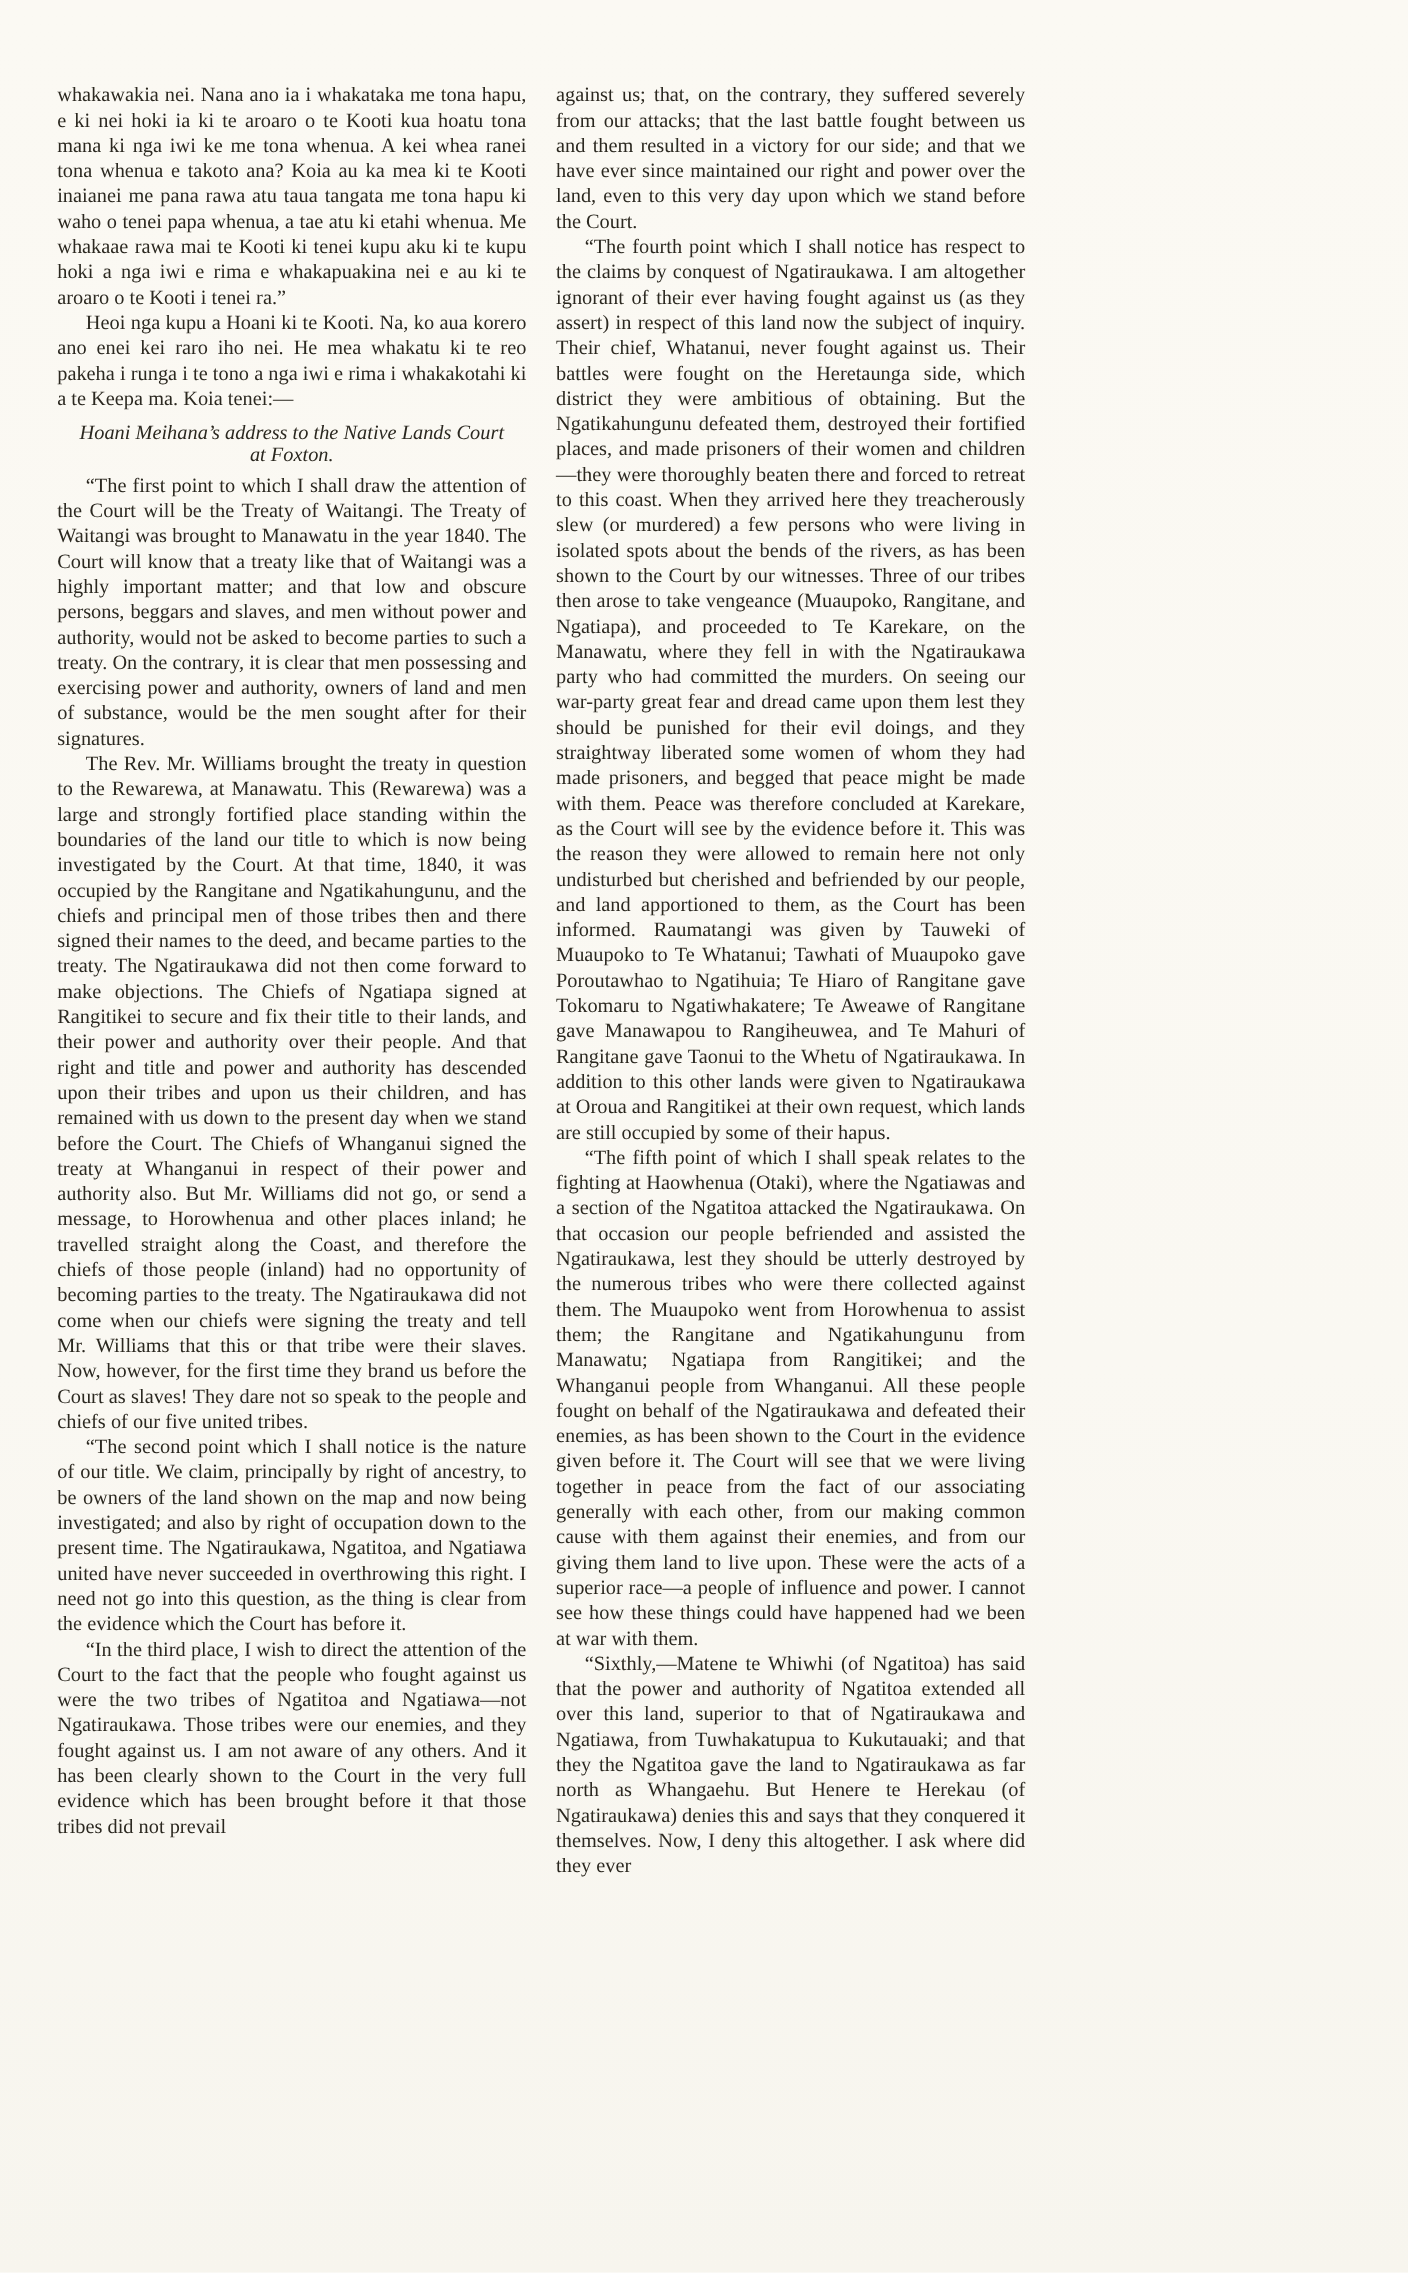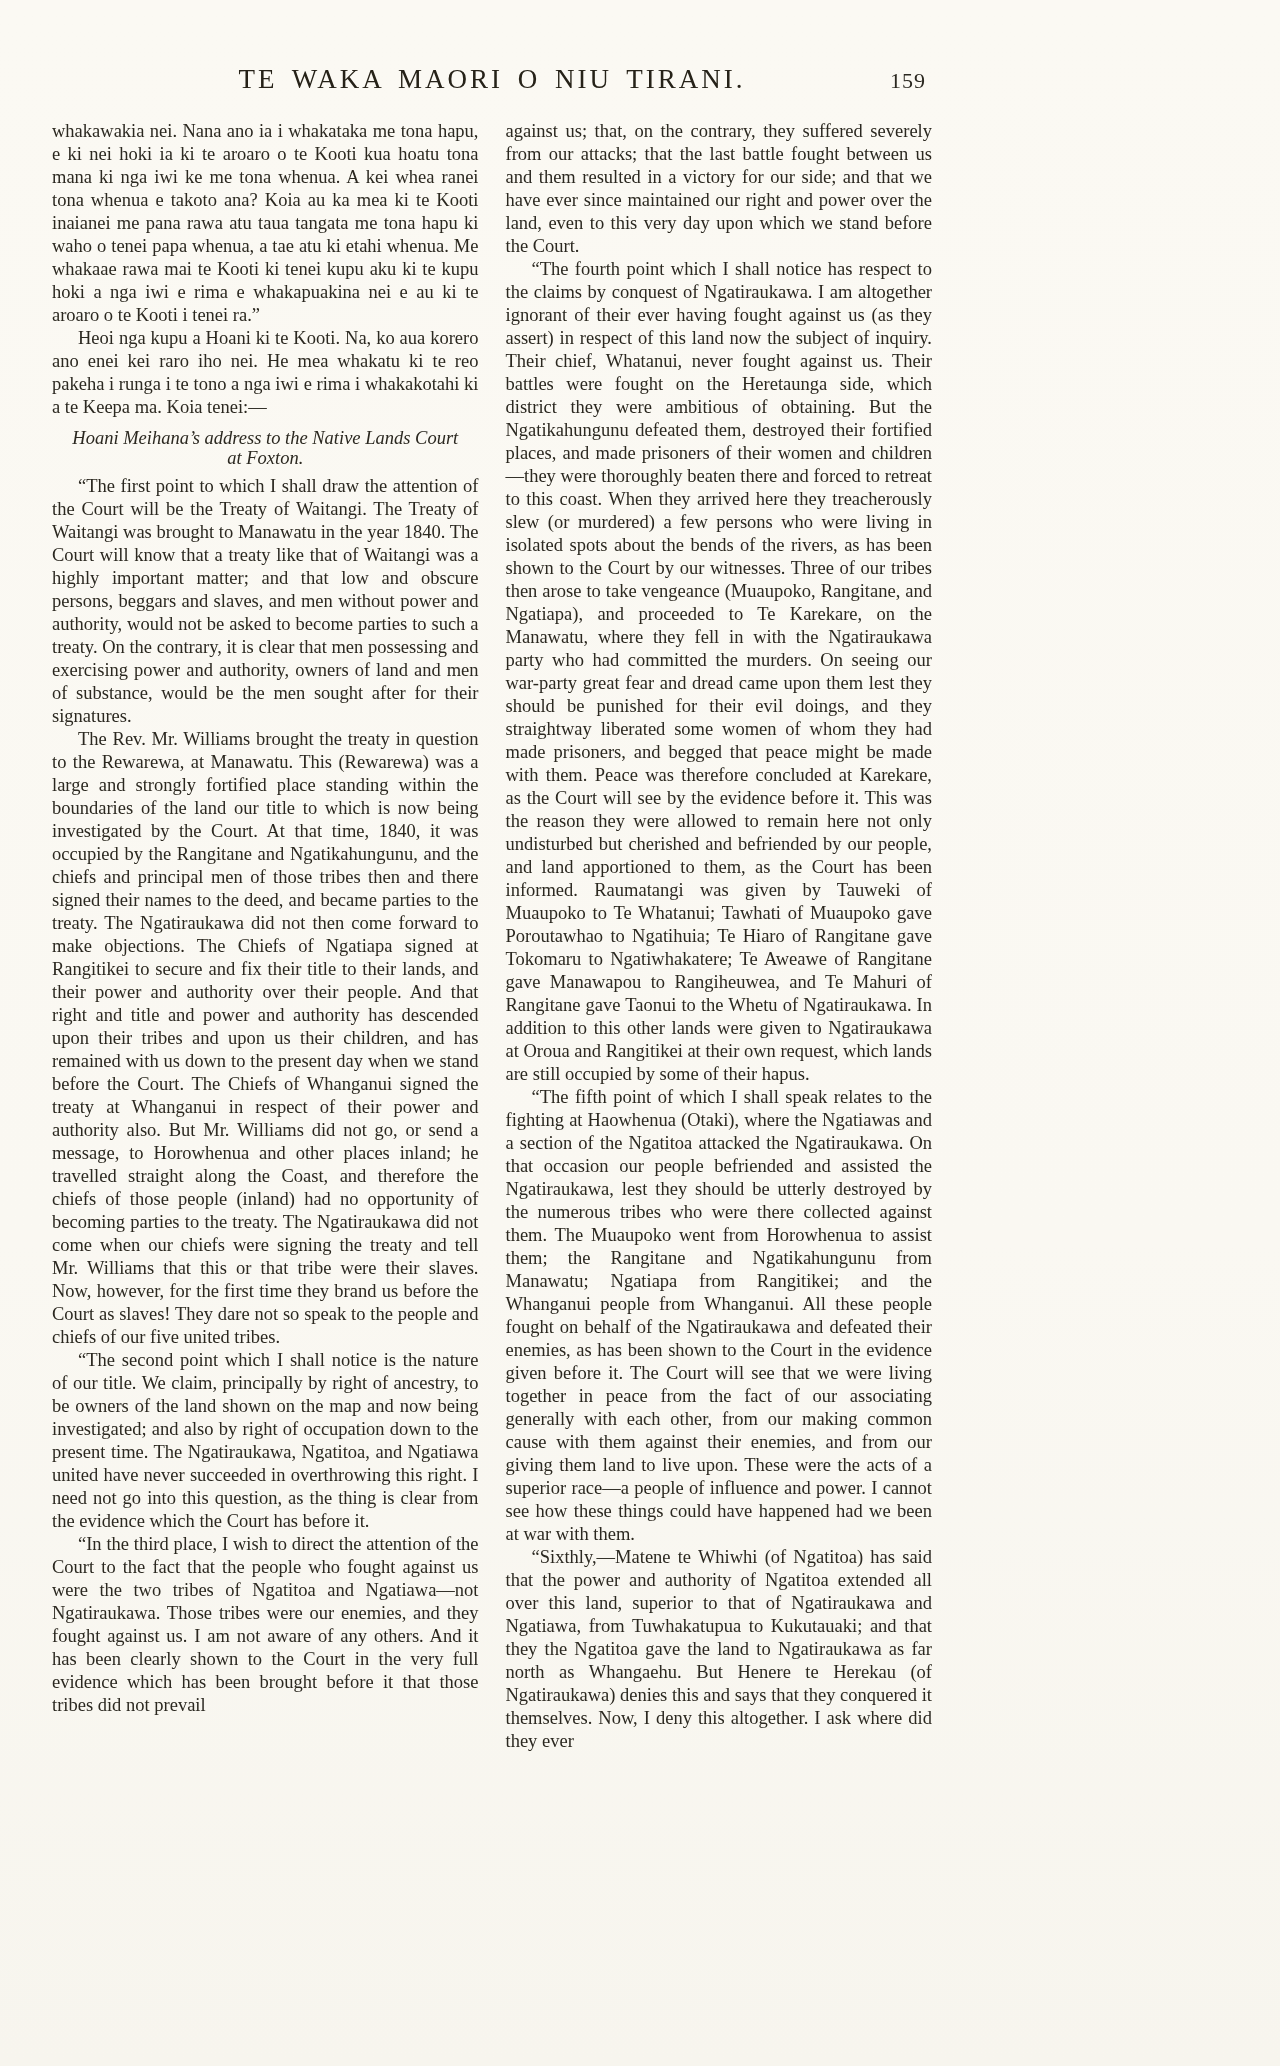--- a/index.html
+++ b/index.html
@@ -70,24 +70,20 @@
     text-indent: 0;
     margin: 9px 18px 7px 18px;
     line-height: 20px;
   }
 </style>
 </head>
 <body>
 
 <div class="sheet">
 
-  <div class="masthead">
-    <div class="title">TE WAKA MAORI O NIU TIRANI.</div>
-    <div class="page-number">159</div>
-  </div>
 
   <div class="columns">
 
     <div class="column left">
       <p class="cont">whakawakia nei. Nana ano ia i whakataka me tona hapu, e ki nei hoki ia ki te aroaro o te Kooti kua hoatu tona mana ki nga iwi ke me tona whenua. A kei whea ranei tona whenua e takoto ana? Koia au ka mea ki te Kooti inaianei me pana rawa atu taua tangata me tona hapu ki waho o tenei papa whenua, a tae atu ki etahi whenua. Me whakaae rawa mai te Kooti ki tenei kupu aku ki te kupu hoki a nga iwi e rima e whakapuakina nei e au ki te aroaro o te Kooti i tenei ra.”</p>
       <p>Heoi nga kupu a Hoani ki te Kooti. Na, ko aua korero ano enei kei raro iho nei. He mea whakatu ki te reo pakeha i runga i te tono a nga iwi e rima i whakakotahi ki a te Keepa ma. Koia tenei:—</p>
       <p class="heading">Hoani Meihana’s address to the Native Lands Court at Foxton.</p>
       <p>“The first point to which I shall draw the attention of the Court will be the Treaty of Waitangi. The Treaty of Waitangi was brought to Manawatu in the year 1840. The Court will know that a treaty like that of Waitangi was a highly important matter; and that low and obscure persons, beggars and slaves, and men without power and authority, would not be asked to become parties to such a treaty. On the contrary, it is clear that men possessing and exercising power and authority, owners of land and men of substance, would be the men sought after for their signatures.</p>
       <p>The Rev. Mr. Williams brought the treaty in question to the Rewarewa, at Manawatu. This (Rewarewa) was a large and strongly fortified place standing within the boundaries of the land our title to which is now being investigated by the Court. At that time, 1840, it was occupied by the Rangitane and Ngatikahungunu, and the chiefs and principal men of those tribes then and there signed their names to the deed, and became parties to the treaty. The Ngatiraukawa did not then come forward to make objections. The Chiefs of Ngatiapa signed at Rangitikei to secure and fix their title to their lands, and their power and authority over their people. And that right and title and power and authority has descended upon their tribes and upon us their children, and has remained with us down to the present day when we stand before the Court. The Chiefs of Whanganui signed the treaty at Whanganui in respect of their power and authority also. But Mr. Williams did not go, or send a message, to Horowhenua and other places inland; he travelled straight along the Coast, and therefore the chiefs of those people (inland) had no opportunity of becoming parties to the treaty. The Ngatiraukawa did not come when our chiefs were signing the treaty and tell Mr. Williams that this or that tribe were their slaves. Now, however, for the first time they brand us before the Court as slaves! They dare not so speak to the people and chiefs of our five united tribes.</p>
       <p>“The second point which I shall notice is the nature of our title. We claim, principally by right of ancestry, to be owners of the land shown on the map and now being investigated; and also by right of occupation down to the present time. The Ngatiraukawa, Ngatitoa, and Ngatiawa united have never succeeded in overthrowing this right. I need not go into this question, as the thing is clear from the evidence which the Court has before it.</p>

